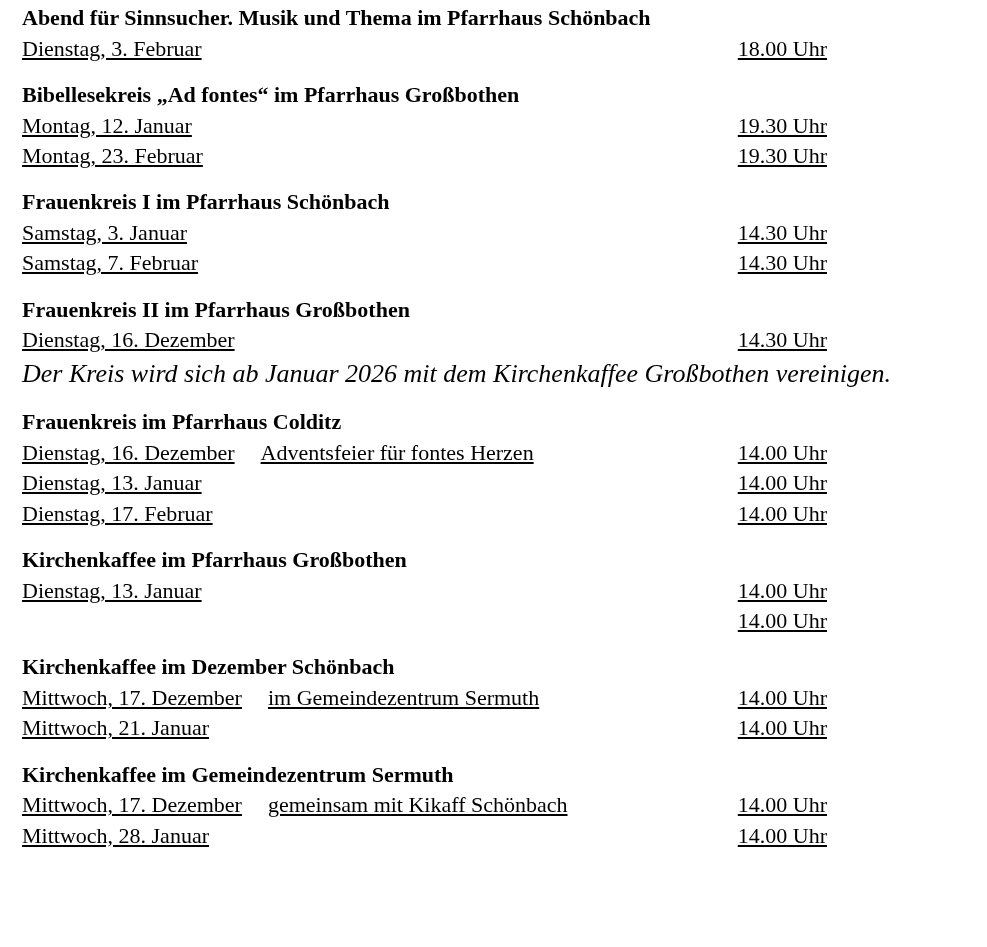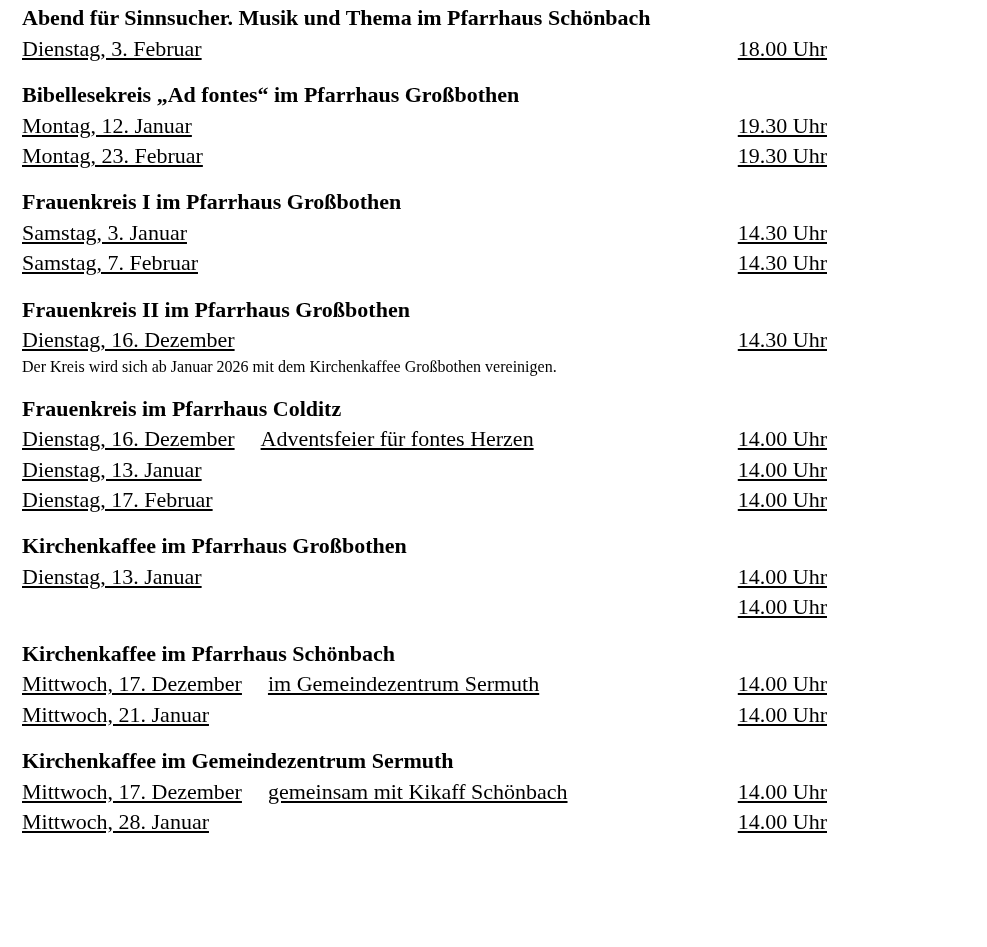--- a/index.html
+++ b/index.html
@@ -49,23 +49,24 @@
   }
   .entry-note.empty {
     padding-left: 0;
   }
   .entry-time {
     flex: 0 0 auto;
     text-align: right;
     min-width: 120px;
   }
   .note-line {
-    font-size: 16px;
+    font-size: 26px;
     line-height: 1.38;
     white-space: nowrap;
+    font-style: italic;
   }
 </style>
 </head>
 <body>
 
 <div class="page">
 
   <div class="group">
     <div class="group-title">Abend für Sinnsucher. Musik und Thema im Pfarrhaus Schönbach</div>
     <div class="entry">
@@ -83,21 +84,21 @@
       <span class="entry-time">19.30 Uhr</span>
     </div>
     <div class="entry">
       <span class="entry-date">Montag, 23. Februar</span>
       <span class="entry-note empty"></span>
       <span class="entry-time">19.30 Uhr</span>
     </div>
   </div>
 
   <div class="group">
-    <div class="group-title">Frauenkreis I im Pfarrhaus Großbothen</div>
+    <div class="group-title">Frauenkreis I im Pfarrhaus Schönbach</div>
     <div class="entry">
       <span class="entry-date">Samstag, 3. Januar</span>
       <span class="entry-note empty"></span>
       <span class="entry-time">14.30 Uhr</span>
     </div>
     <div class="entry">
       <span class="entry-date">Samstag, 7. Februar</span>
       <span class="entry-note empty"></span>
       <span class="entry-time">14.30 Uhr</span>
     </div>
@@ -139,21 +140,21 @@
       <span class="entry-note empty"></span>
       <span class="entry-time">14.00 Uhr</span>
     </div>
     <div class="entry">
       <span class="entry-note empty"></span>
       <span class="entry-time">14.00 Uhr</span>
     </div>
   </div>
 
   <div class="group">
-    <div class="group-title">Kirchenkaffee im Pfarrhaus Schönbach</div>
+    <div class="group-title">Kirchenkaffee im Dezember Schönbach</div>
     <div class="entry">
       <span class="entry-date">Mittwoch, 17. Dezember</span>
       <span class="entry-note">im Gemeindezentrum Sermuth</span>
       <span class="entry-time">14.00 Uhr</span>
     </div>
     <div class="entry">
       <span class="entry-date">Mittwoch, 21. Januar</span>
       <span class="entry-note empty"></span>
       <span class="entry-time">14.00 Uhr</span>
     </div>

